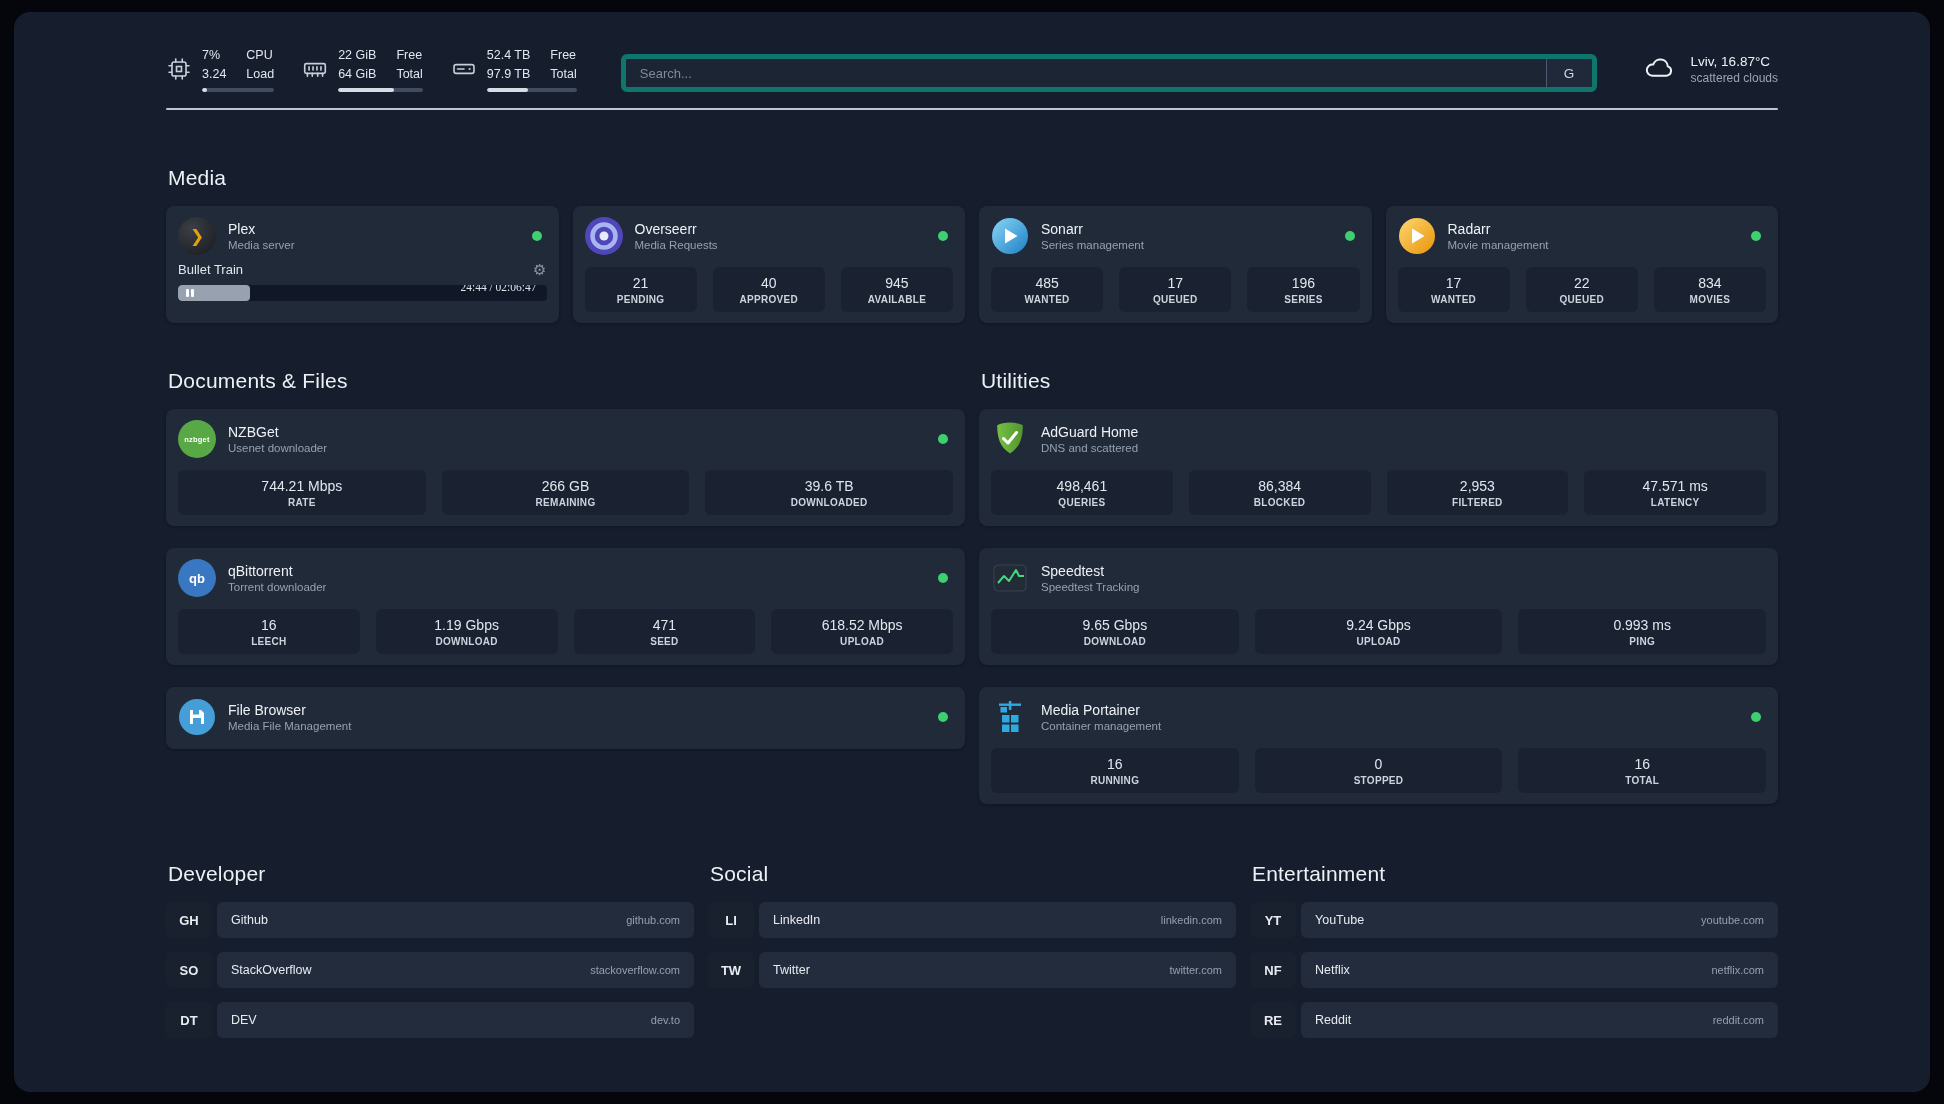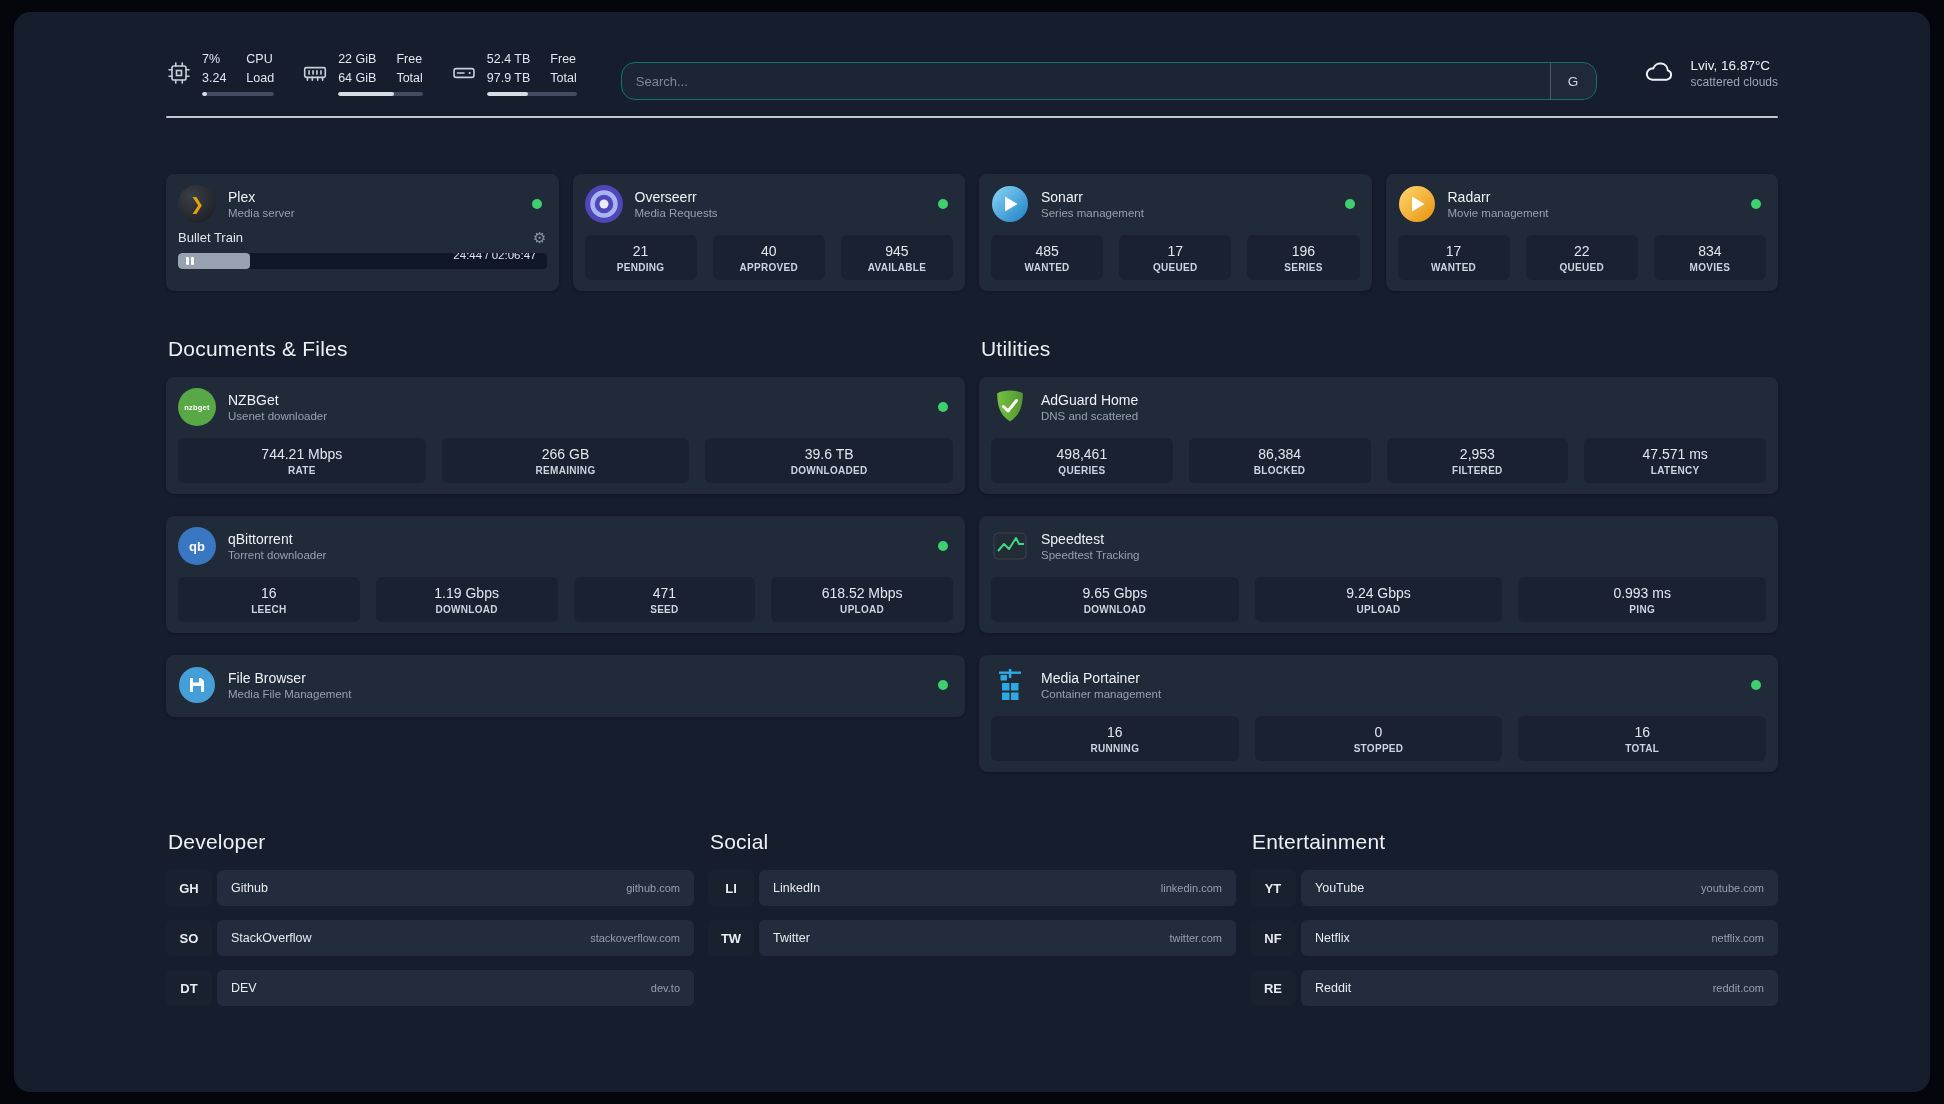--- a/index.html
+++ b/index.html
@@ -16,22 +16,22 @@
   .topbar { display: flex; align-items: center; }
   .res { display: flex; align-items: center; gap: 10px; margin-right: 28px; }
   .res-icon { display: flex; align-items: center; color: #c7cfd9; }
   .res-cols { display: flex; gap: 20px; }
   .res-col { display: flex; flex-direction: column; font-size: 12.5px; line-height: 1.45; color: #e2e7ee; white-space: nowrap; }
   .res-bar { height: 4px; background: #414c60; border-radius: 2px; margin-top: 5px; overflow: hidden; }
   .res-bar i { display: block; height: 100%; background: #d8dde5; border-radius: 2px; }
 
   .search {
     flex: 1; display: flex; align-items: stretch; height: 38px;
-    margin: 16px 42px 0 16px; background: #1c2534; border: 1px solid #0f766e;
-    border-radius: 14px; overflow: hidden;
+    margin: 8px 42px 0 16px; background: #1c2534; border: 5px solid #0f766e;
+    border-radius: 6px; overflow: hidden;
   }
   .search-input {
     flex: 1; background: transparent; border: 0; outline: none;
     padding: 0 14px; font-size: 13px; color: #e3e8ee;
     font-family: "Liberation Sans", sans-serif;
   }
   .search-input::placeholder { color: #7e8a99; }
   .search-provider {
     width: 46px; border: 0; border-left: 1px solid #4d5a6e; background: #27324455;
     color: #cfd6de; font-size: 13.5px; cursor: pointer; display: flex;
@@ -78,21 +78,21 @@
   .stat-l { font-size: 10px; font-weight: 700; color: #ccd4dd; letter-spacing: .3px; margin-top: 3px; }
 
   
   .np-row { display: flex; align-items: center; margin-top: 5px; }
   .np-title { font-size: 13px; color: #e2e7ee; }
   .gear { margin-left: auto; color: #8a94a3; font-size: 15px; line-height: 1; cursor: pointer; }
   .pbar { position: relative; height: 16px; background: #101827; border-radius: 4px; margin-top: 8px; overflow: hidden; }
   .pfill { position: absolute; left: 0; top: 0; bottom: 0; background: #97a1b0; border-radius: 4px; }
   .pause { position: absolute; left: 8px; top: 50%; transform: translateY(-50%); display: flex; gap: 2.5px; cursor: pointer; }
   .pause i { width: 2.5px; height: 8px; background: #fff; border-radius: 1px; display: block; }
-  .ptime { position: absolute; right: 10px; top: 0; bottom: 12px; display: flex; align-items: center; font-size: 11.5px; color: #dfe4ea; }
+  .ptime { position: absolute; right: 10px; top: 0; bottom: 12px; display: flex; align-items: center; font-size: 11.5px; color: #dfe4ea; font-family: Liberation Serif, serif; }
 
   
   .bm-stack { display: flex; flex-direction: column; gap: 14px; }
   .bm { display: flex; align-items: stretch; height: 36px; gap: 5px; cursor: pointer; }
   .bm-abbr {
     width: 46px; background: #19212f; border-radius: 6px; color: #e8ecf1;
     font-size: 13px; font-weight: 600; display: flex; align-items: center; justify-content: center;
   }
   .bm-pill { flex: 1; background: #232c3c; border-radius: 6px; display: flex; align-items: center; padding: 0 14px; gap: 36px; }
   .bm-name { font-size: 12.5px; color: #e8ecf1; }
@@ -196,20 +196,21 @@
       <div>
         <div class="w-loc">Lviv, 16.87°C</div>
         <div class="w-cond">scattered clouds</div>
       </div>
     </div>
   </header>
 
   <div class="divider"></div>
 
   <section class="sec-media">
+    <h2>Media</h2>
     <div class="grid4">
 
       <div class="card">
         <div class="chead">
           <span class="logo plex-logo">
                 <i class="plex-chev">❯</i>
               </span>
           <div class="ctitles">
             <div class="cname">Plex</div>
             <div class="csub">Media server</div>

